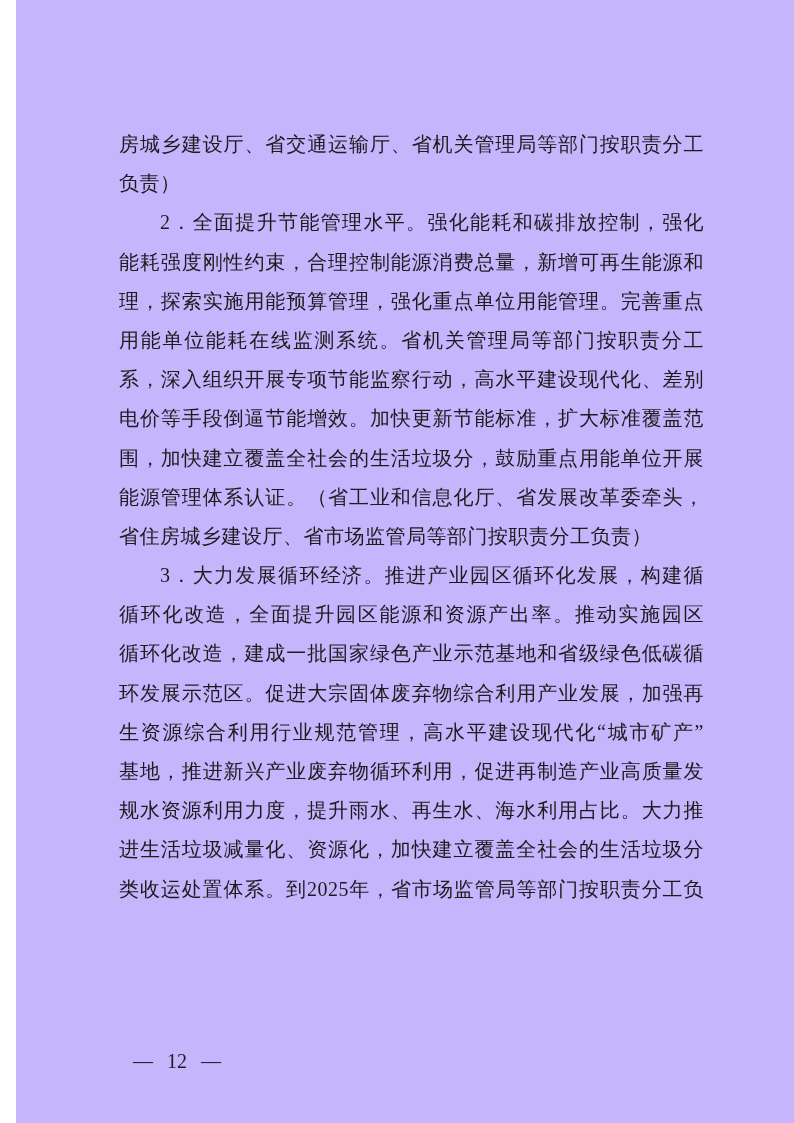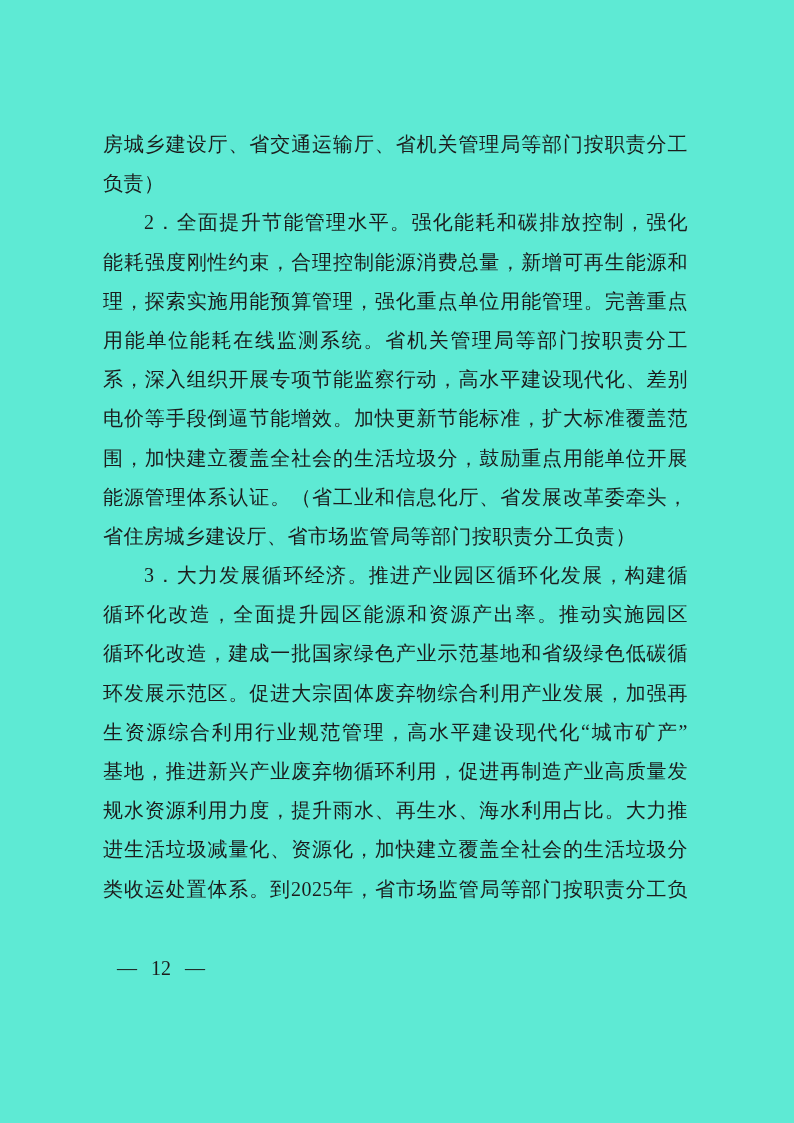--- a/index.html
+++ b/index.html
@@ -11,21 +11,22 @@
     height: 1123px;
     background: #ffffff;
     position: relative;
     overflow: hidden;
     font-family: "Liberation Serif", "DejaVu Serif", serif;
     color: #1c1c1c;
   }
   .page {
     position: absolute;
     inset: 0;
-    background: #5eead4;
+    background: #c4b5fd;
+    margin-left: 16px;
   }
   .content {
     position: absolute;
     left: 103px;
     top: 125px;
     width: 585px;
   }
   .line {
     font-size: 20px;
     line-height: 39.2px;
@@ -38,21 +39,21 @@
   .line.short {
     text-align: left;
     text-align-last: left;
   }
   .line.indent {
     text-indent: 41px;
   }
   .footer {
     position: absolute;
     left: 117px;
-    top: 954px;
+    top: 1047px;
     font-size: 20px;
     line-height: 28px;
     color: #1c1c1c;
     white-space: nowrap;
   }
   .footer .dash {
     display: inline-block;
   }
   .footer .page-num {
     display: inline-block;

